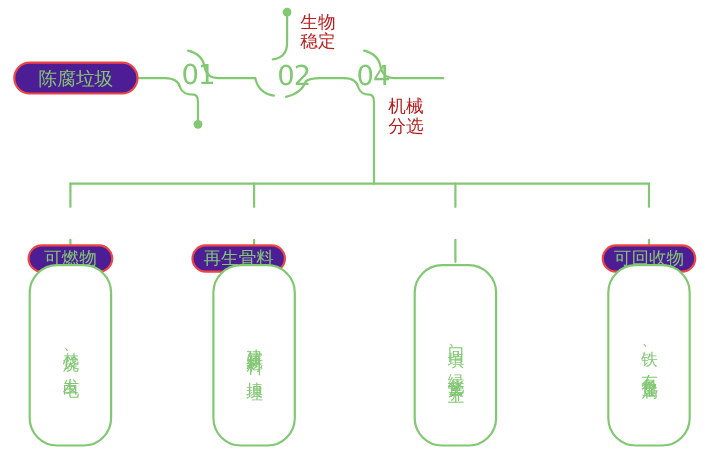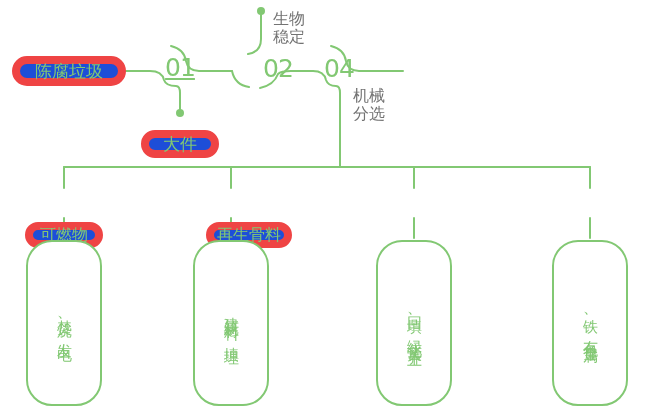--- a/index.html
+++ b/index.html
@@ -3,41 +3,41 @@
 <meta charset="utf-8">
 <style>
   html,body{margin:0;padding:0;background:#ffffff;}
   .canvas{
     position:relative;width:648px;height:416px;background:#ffffff;overflow:hidden;
     font-family:"DejaVu Sans","Liberation Sans",sans-serif;
   }
   .canvas svg{position:absolute;left:0;top:0;}
   .pill{
     position:absolute;box-sizing:border-box;
-    border:8px solid #ef4444;border-radius:999px;
+    border:2px solid #ef4444;border-radius:999px;
     color:#82c873;display:flex;align-items:center;justify-content:center;
-    background:#1d4ed8;white-space:nowrap;
+    background:#4c1d95;white-space:nowrap;
   }
   .pill.source{left:12px;top:56px;width:114px;height:30px;font-size:17px;}
   .pill.bulky{left:141px;top:130px;width:78px;height:28px;font-size:17px;}
   .pill.cat{top:190px;height:26px;font-size:16px;margin-top:32px;}
   .pill.c0{left:25px;width:78px;}
-  .pill.c1{left:206px;width:86px;}
+  .pill.c1{left:174px;width:86px;}
   .pill.c2{left:372px;width:84px;}
   .pill.c3{left:547px;width:86px;}
   .step-number{
     position:absolute;color:#82c873;font-size:25px;line-height:26px;
     letter-spacing:-1px;width:34px;text-align:center;font-weight:400;
   }
-  .n1{left:163px;top:55px;text-decoration:underline;}
-  .n2{left:261px;top:56px;}
+  .n1{left:163px;top:55px;}
+  .n2{left:250px;top:56px;}
   .n3{left:322px;top:56px;}
   .step-label{
-    position:absolute;color:#737373;font-size:16px;line-height:18px;
-    width:36px;word-break:break-all;font-family:Liberation Mono, monospace;
+    position:absolute;color:#b91c1c;font-size:16px;line-height:18px;
+    width:36px;word-break:break-all;
   }
   .l1{left:131px;top:89px;}
   .l2{left:273px;top:11px;}
   .l3{left:353px;top:88px;}
   .tallbox{
     position:absolute;top:240px;width:76px;height:166px;box-sizing:border-box;
     border:2px solid #82c873;border-radius:26px;background:#ffffff;
     display:flex;align-items:center;justify-content:center;
   }
   .t0{left:26px;}
@@ -88,24 +88,24 @@
 
   <div class="pill source">陈腐垃圾</div>
 
   <div class="step-number n1">01</div>
   <div class="step-number n2">02</div>
   <div class="step-number n3">04</div>
 
   <div class="step-label l2">生物稳定</div>
   <div class="step-label l3">机械分选</div>
 
-  <div class="pill bulky">大件</div>
 
   <div class="pill cat c0">可燃物</div>
   <div class="pill cat c1">再生骨料</div>
+  <div class="pill cat c3">可回收物</div>
 
   <div class="tallbox t0">
     <div class="vtext">焚烧、发电</div>
   </div>
   <div class="tallbox t1">
     <div class="vtext">建筑材料、填埋</div>
   </div>
   <div class="tallbox t2">
     <div class="vtext">回填、绿化营养土</div>
   </div>

